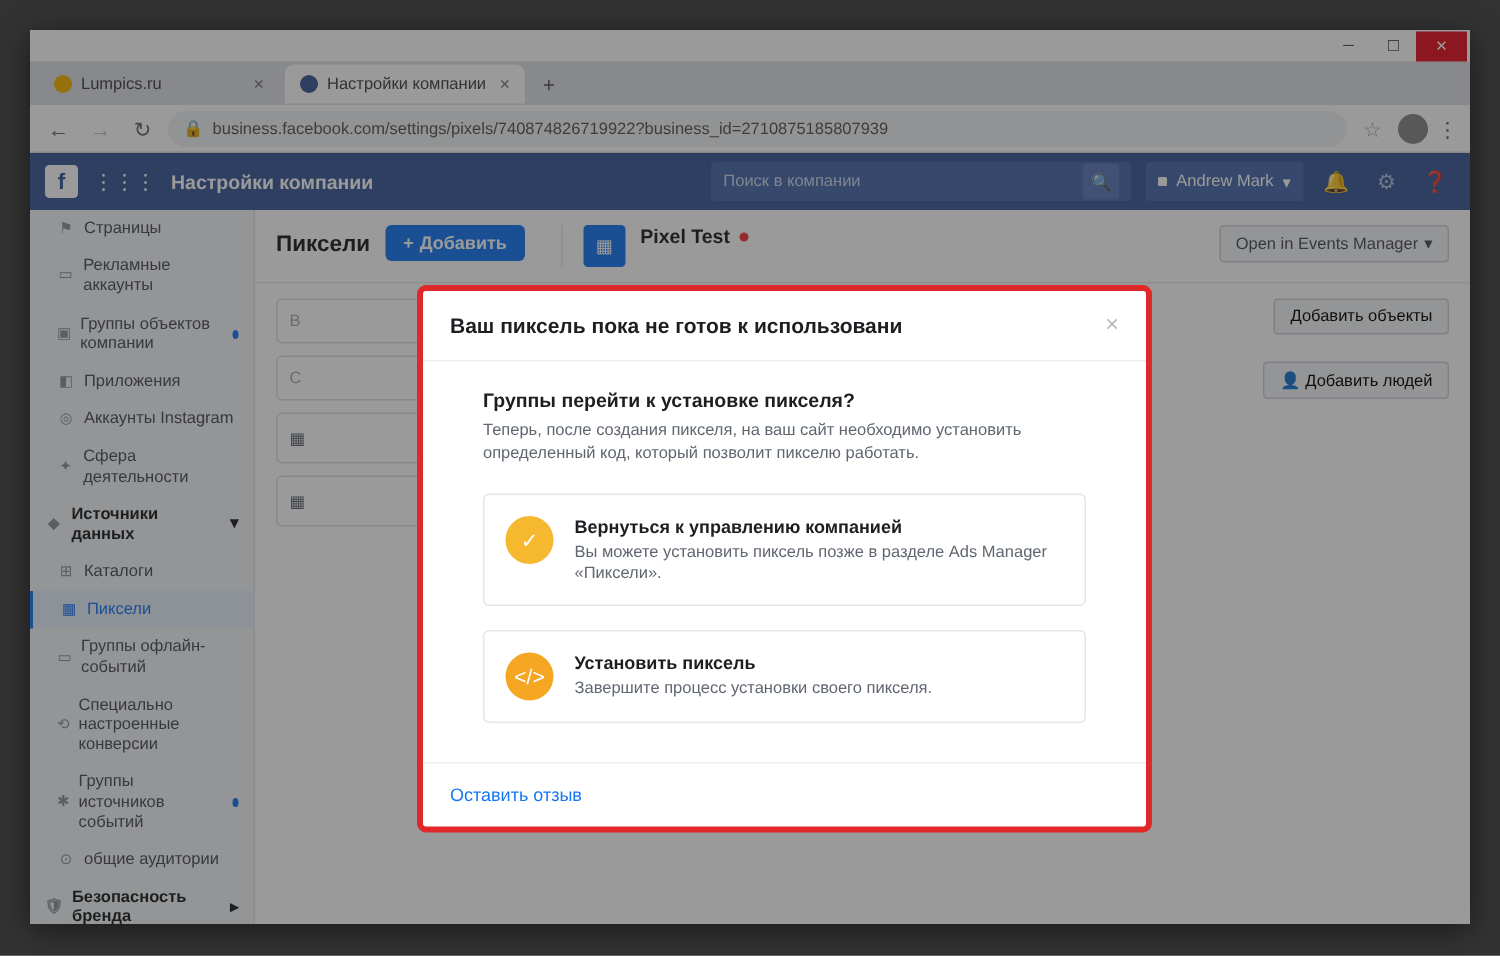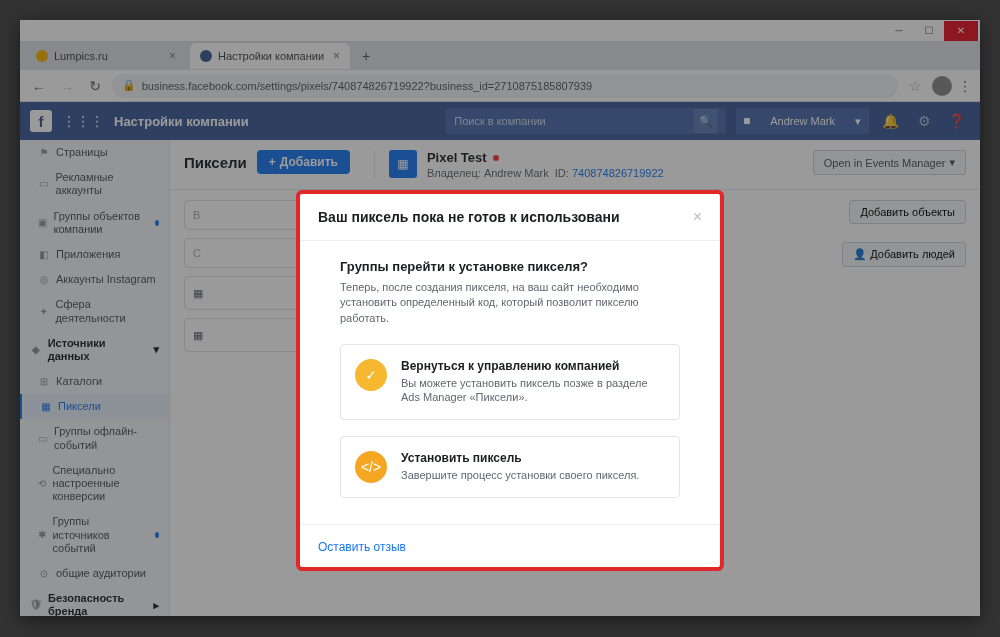--- a/index.html
+++ b/index.html
@@ -30,21 +30,21 @@
 .addrbar .avatar { width:20px; height:20px; border-radius:50%; background:#888;}
 .addrbar .menu { color:#666; font-size:14px;}
 
 
 .fbtop { height: 38px; background:#3b5998; display:flex; align-items:center; padding:0 10px; gap:10px; color:#fff;}
 .fbtop .logo { width:22px; height:22px; background:#fff; color:#3b5998; font-weight:bold; display:flex; align-items:center; justify-content:center; border-radius:3px; font-size:15px;}
 .fbtop .grid { font-size:14px;}
 .fbtop .title { font-size:13px; font-weight:600;}
 .fbtop .search { margin-left:auto; background:#4a6aa9; height:26px; width:280px; border-radius:3px; display:flex; align-items:center; padding:0 8px; font-size:11px; color:#cdd9ee;}
 .fbtop .search .sbtn { margin-left:auto; width:24px; height:24px; background:#5b7bb9; display:flex; align-items:center; justify-content:center; border-radius:2px;}
-.fbtop .userbox { background:#4a6aa9; height:26px; padding:0 8px; display:flex; align-items:center; font-size:11px; gap:20px; border-radius:2px;}
+.fbtop .userbox { background:#4a6aa9; height:26px; padding:0 8px; display:flex; align-items:center; font-size:11px; gap:6px; border-radius:2px;}
 .fbtop .icon { color:#b0c1e0; font-size:14px; padding:0 4px;}
 
 
 .content { display:flex; height: calc(100% - 22px - 28px - 32px - 38px); background:#f5f6f7;}
 .sidebar { width:150px; background:#f5f6f7; border-right:1px solid #e5e5e5; font-size:11px; color:#4b4f56; overflow:hidden;}
 .sidebar .item { padding:6px 10px 6px 18px; display:flex; align-items:center; gap:6px; line-height:1.2;}
 .sidebar .item.header { font-weight:600; color:#1c1e21; padding-left:10px;}
 .sidebar .item.active { color:#1877f2; background:#e7f0fd; border-left:2px solid #1877f2;}
 .sidebar .caret { margin-left:auto; }
 .sidebar .ico { width:12px; height:12px; display:inline-flex; align-items:center; justify-content:center; color:#8d949e; font-size:10px;}
@@ -66,21 +66,21 @@
 .mainbody { flex:1; padding:10px 14px; display:flex; gap:20px; background:#fff;}
 .leftcol { width:230px; }
 .cardish { border:1px solid #dddfe2; border-radius:4px; padding:8px; margin-bottom:8px; display:flex; align-items:center; gap:8px; font-size:11px; color:#606770;}
 .rightcol { flex:1;}
 .rightcol .btnghost { float:right; background:#f5f6f7; border:1px solid #ccd0d5; padding:5px 10px; font-size:11px; border-radius:3px; margin-bottom:8px;text-align:right;}
 .rightcol .desc { font-size:12px; color:#606770; clear:both; margin-top:36px;}
 .rightcol .addp { font-size:12px; color:#1c1e21; margin-top:20px; font-weight:600;}
 
 
 .overlay { position:absolute; top:0; left:0; right:0; bottom:0; background:rgba(30,30,30,0.45);}
-.modal { position:absolute; left:276px; top:170px; width:428px; background:#fff; border:4px solid #e12828; border-radius:6px;}
+.modal { position:absolute; left:258px; top:170px; width:490px; background:#fff; border:4px solid #e12828; border-radius:6px;}
 .modal .mhead { padding:14px 18px; border-bottom:1px solid #eee; display:flex; align-items:center;}
 .modal .mhead h3 { font-size:14px; font-weight:600; color:#1c1e21;}
 .modal .mhead .x { margin-left:auto; color:#bbb; font-size:16px;}
 .modal .mbody { padding:18px 40px 10px 40px;}
 .modal .prompt { font-size:13px; font-weight:600; color:#1c1e21; margin-bottom:6px;}
 .modal .sub { font-size:11px; color:#606770; line-height:1.4; margin-bottom:18px;}
 .opt { border:1px solid #e5e5e5; border-radius:4px; padding:14px; display:flex; gap:14px; margin-bottom:16px;}
 .opt .circ { width:32px; height:32px; border-radius:50%; display:flex; align-items:center; justify-content:center; color:#fff; flex-shrink:0; font-size:14px;}
 .circ.check { background:#f5b82e;}
 .circ.code { background:#f5a623;}
@@ -220,25 +220,20 @@
               </button>
           </div>
         </div>
         <div class="right" style="display:flex; align-items:flex-start;">
           <div class="pixicon">▦</div>
           <div style="margin-left:10px;">
             <div class="pixname">
                 <span>Pixel Test</span>
                 <span class="dot"></span>
               </div>
-            <div class="owner">
-              <span>Владелец: Andrew Mark</span>
-              &nbsp;<span>ID:</span>
-              <span class="link">740874826719922</span>
-            </div>
           </div>
           <button class="openbtn">
               <span>Open in Events Manager</span>
               <span>▾</span>
             </button>
         </div>
       </div>
 
       <div class="mainbody">
         <div class="leftcol">

